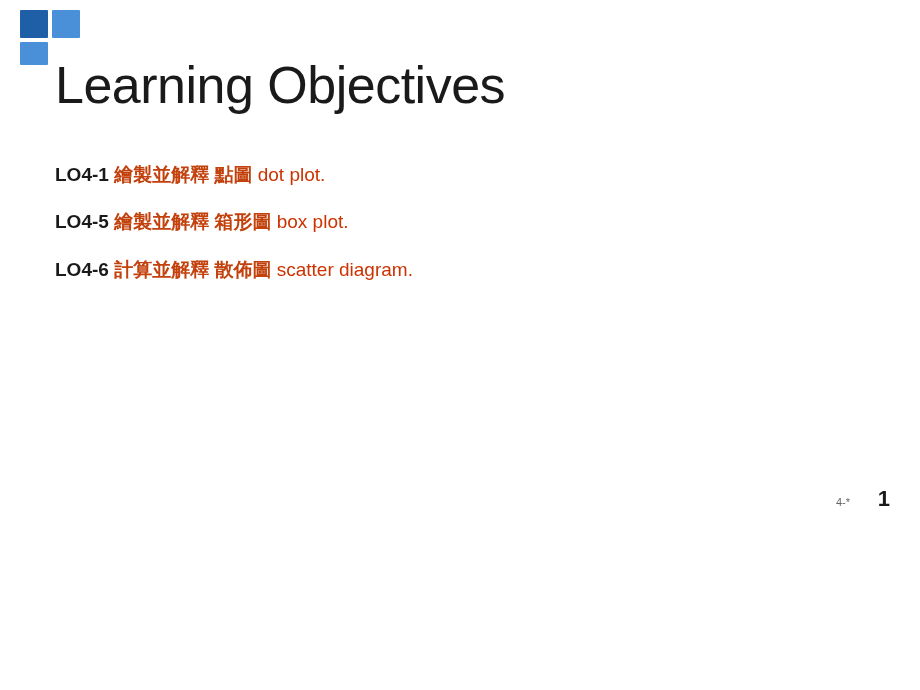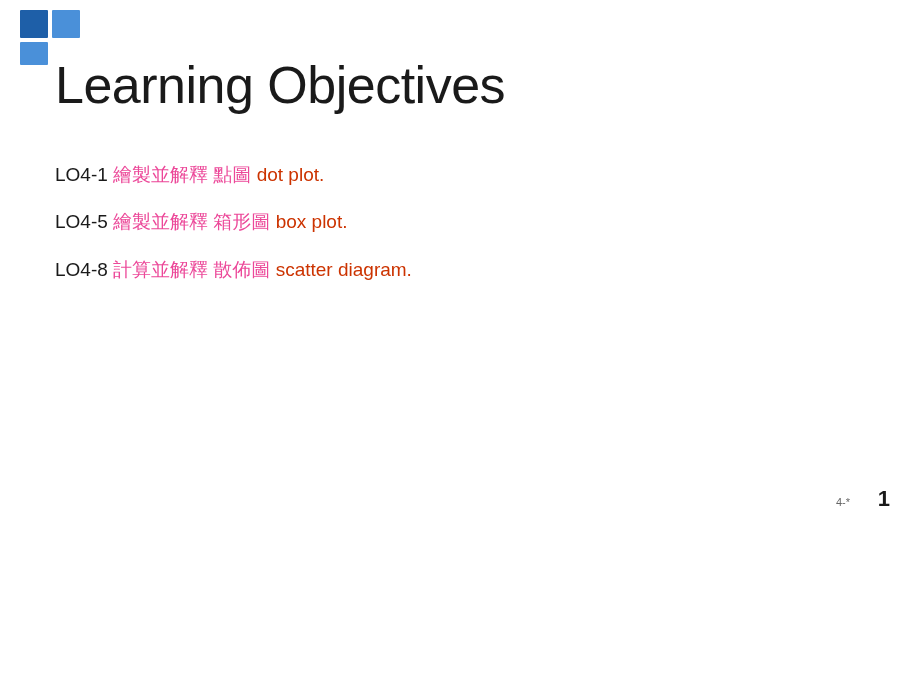--- a/index.html
+++ b/index.html
@@ -64,27 +64,27 @@
       color: #1a1a1a;
       line-height: 1.55;
       margin-bottom: 2px;
     }
 
     .objective-line.spaced-top {
       margin-top: 18px;
     }
 
     .lo-bold {
-      font-weight: 400;
+      font-weight: 700;
       color: #1a1a1a;
     }
 
     .lo-chinese {
-      font-weight: 400;
-      color: #ec4899;
+      font-weight: 700;
+      color: #c2410c;
     }
 
     .lo-english {
       color: #cc3300;
       font-weight: 400;
       margin-top: 40px;
     }
 
     
     .page-number {
@@ -129,21 +129,21 @@
 
 
 
     <div class="objective-line spaced-top">
       <span class="lo-bold">LO4-5</span>
       <span class="lo-chinese"> 繪製並解釋 箱形圖 </span><span class="lo-english">box plot.</span>
     </div>
 
 
     <div class="objective-line spaced-top">
-      <span class="lo-bold">LO4-8</span>
+      <span class="lo-bold">LO4-6</span>
       <span class="lo-chinese"> 計算並解釋 散佈圖 </span><span class="lo-english">scatter diagram.</span>
     </div>
 
 
   </div>
 
   <div class="slide-code">4-*</div>
 
   <div class="page-number">1</div>
 

